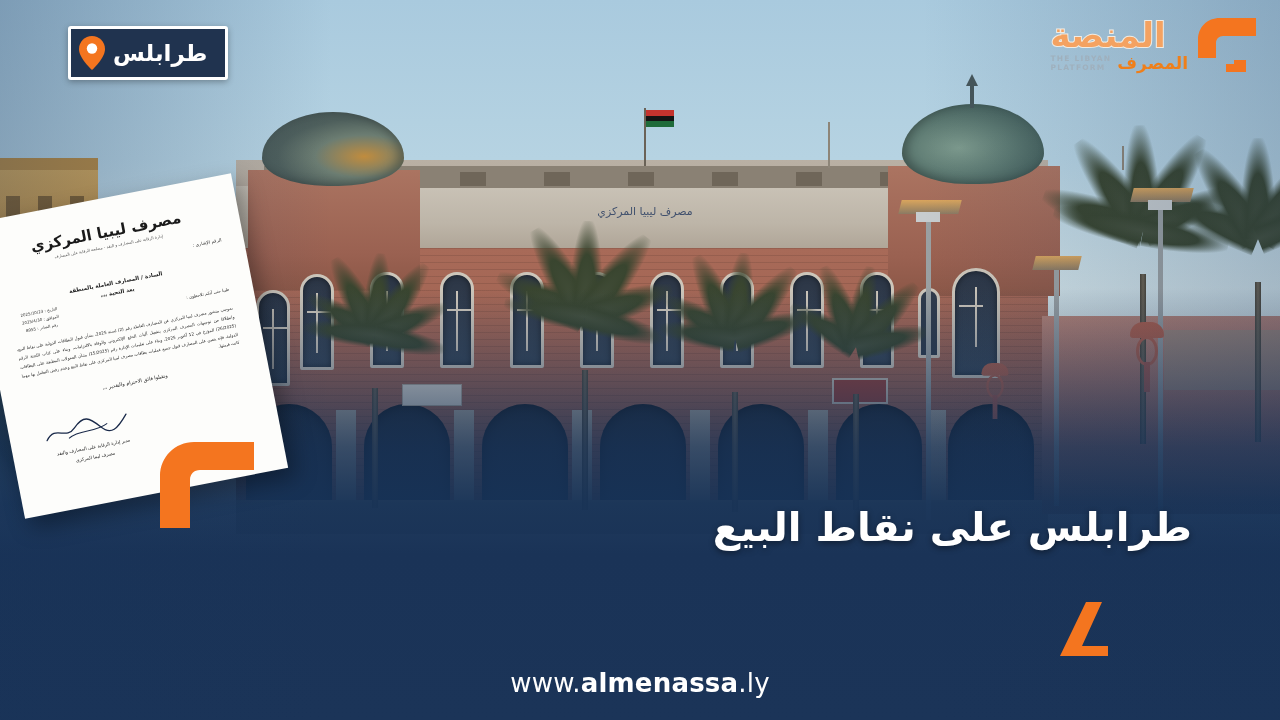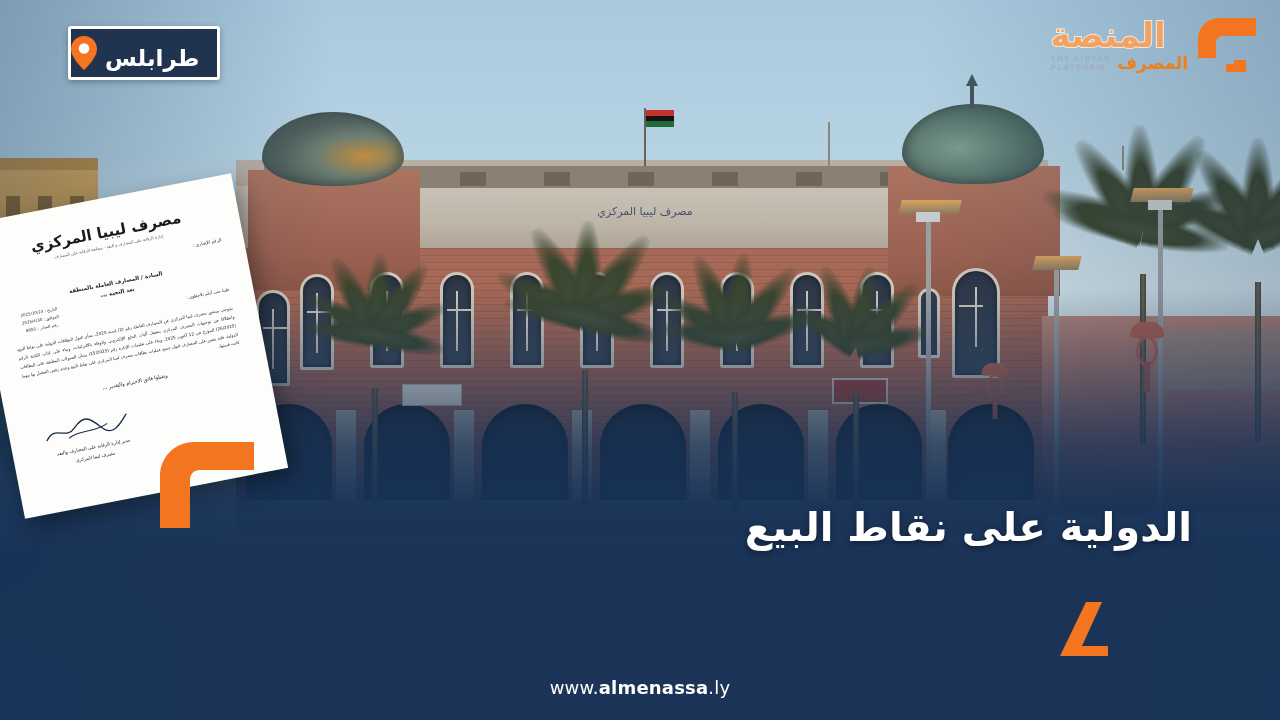--- a/index.html
+++ b/index.html
@@ -224,22 +224,22 @@
       #1b3458 100%);
   }
   .tint-side{
     position:absolute; inset:0;
     background:linear-gradient(to right, rgba(22,50,88,.30) 0%, rgba(22,50,88,0) 26%, rgba(22,50,88,0) 72%, rgba(22,50,88,.22) 100%);
   }
 
   
   .loc-badge{
     position:absolute; left:68px; top:26px;
-    display:flex; align-items:flex-end; gap:8px;
-    padding:7px 18px 7px 0;
+    display:flex; align-items:center; gap:8px;
+    padding:7px 18px 7px 8px;
     background:#20334f;
     border:3px solid #ffffff;
     border-radius:3px;
     box-shadow:0 2px 6px rgba(0,0,0,.3);
   }
   .loc-badge .label{
     color:#fff; font-size:23px; font-weight:bold; direction:rtl;
     letter-spacing:.5px; line-height:1;
   }
   .pin{ width:26px; height:34px; position:relative; flex:none; }
@@ -329,21 +329,21 @@
     text-align:right; direction:rtl;
     color:#ffffff;
     font-size:40px; font-weight:bold; line-height:1.58;
     text-shadow:0 2px 6px rgba(0,0,0,.45);
   }
 
   
   .url{
     position:absolute; left:0; right:0; bottom:22px;
     text-align:center; color:#ffffff;
-    font-size:18px; letter-spacing:.2px;
+    font-size:26px; letter-spacing:.2px;
   }
   .url b{ font-weight:bold; }
   .url .thin{ font-weight:400; }
 </style>
 </head>
 <body>
 
 <div id="card">
 
   <div class="sky"></div>
@@ -581,20 +581,20 @@
         <div class="logo-ar2">المصرف</div>
         <div class="logo-lat">
           <div>THE LIBYAN</div>
           <div>PLATFORM</div>
         </div>
       </div>
     </div>
   </div>
 
   <div class="headline">
-    <div>الدولية على نقاط البيع</div>
+    <div>طرابلس على نقاط البيع</div>
   </div>
 
   <div class="url">
     <span class="thin">www.</span><b>almenassa</b><span class="thin">.ly</span>
   </div>
 
 </div>
 
 </body></html>

